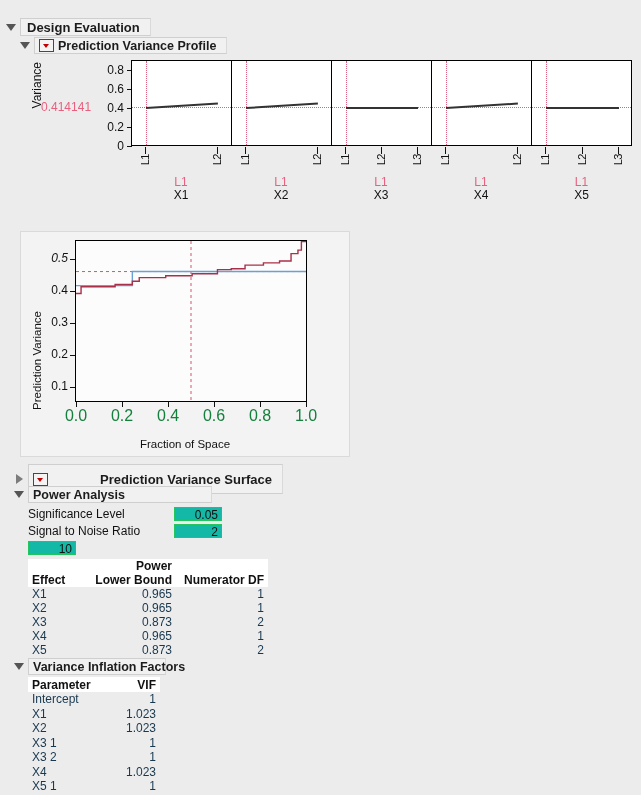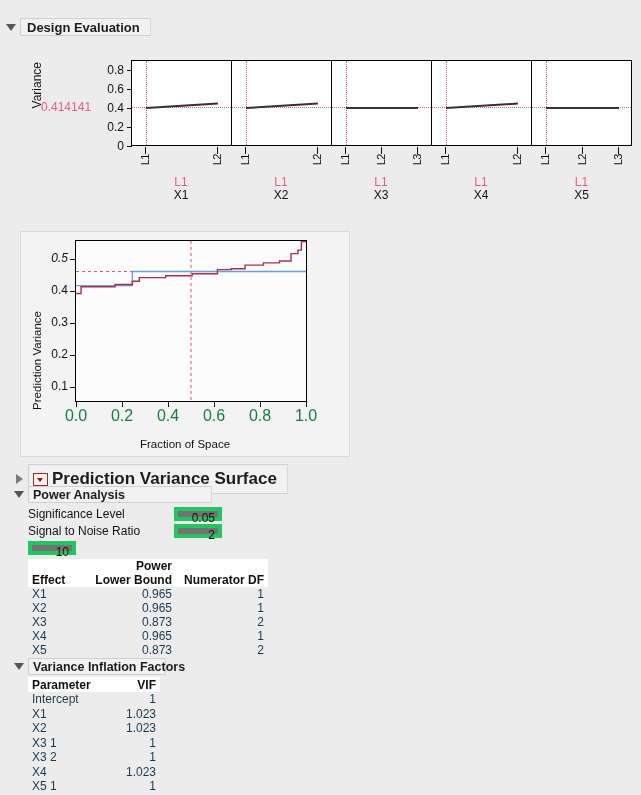--- a/index.html
+++ b/index.html
@@ -122,31 +122,31 @@
   }
   .fds-ytick{position:absolute;font-size:12px;color:#111;text-align:right;white-space:nowrap;}
   .fds-ytm{position:absolute;width:5px;height:1px;background:#111;}
   .fds-xtick{position:absolute;font-size:16px;color:#15803d;text-align:center;}
   .fds-xtm{position:absolute;width:1px;height:5px;background:#111;}
   .fds-xlab{position:absolute;top:424px;left:20px;width:330px;text-align:center;font-size:11.5px;color:#111;}
   #fds-svg{position:absolute;left:0;top:0;}
 
   
   #pvs-row{position:absolute;left:14px;top:450px;}
-  #pvs-row .titlebar{font-size:17px;height:30px;}
+  #pvs-row .titlebar{font-size:13px;height:30px;gap:48px;}
 
   
   #pa-row{position:absolute;left:14px;top:472px;}
   #pa-row .titlebar{font-size:12.5px;height:17px;width:184px;}
 
   .pa-fields{position:absolute;left:28px;top:492px;}
   .pa-field{display:flex;align-items:center;height:16px;margin-bottom:1px;}
   .pa-field .pl{width:146px;font-size:12px;color:#111;}
   .pa-field .pv{
-    width:48px;border:4px solid #22c55e;background:#737373;
+    width:48px;border:1px solid #22c55e;background:#14b8a6;
     text-align:right;padding:0 3px 0 0;font-size:12px;height:14px;
     line-height:14px;box-sizing:border-box;color:#111;
   }
 
   .pa-table{position:absolute;left:28px;top:545px;font-size:12px;}
   .pa-table table{border-collapse:collapse;}
   .pa-table th{
     background:#fff;font-weight:bold;color:#111;
     padding:0 4px;height:14px;vertical-align:bottom;font-size:12px;
   }
@@ -177,20 +177,27 @@
 
 <div class="page">
 
   <div id="root-row" class="outline">
     <span class="tri down"></span>
     <span class="titlebar">
       <span class="lbl">Design Evaluation</span>
     </span>
   </div>
 
+  <div id="pvp-row" class="outline">
+    <span class="tri down"></span>
+    <span class="titlebar">
+      <span class="redbtn"></span>
+      <span class="lbl">Prediction Variance Profile</span>
+    </span>
+  </div>
 
   <div id="profiler"></div>
 
   <div class="prof-ylab">Variance</div>
   <div class="prof-curval">0.414141</div>
 
   <div class="prof-axisbox" id="prof-axis">
       <div class="prof-ytick" style="top: 2.55556px; right: 8px;">0.8</div>
       <div class="tickmark" style="top: 9.55556px;"></div>
       <div class="prof-ytick" style="top: 21.6667px; right: 8px;">0.6</div>

